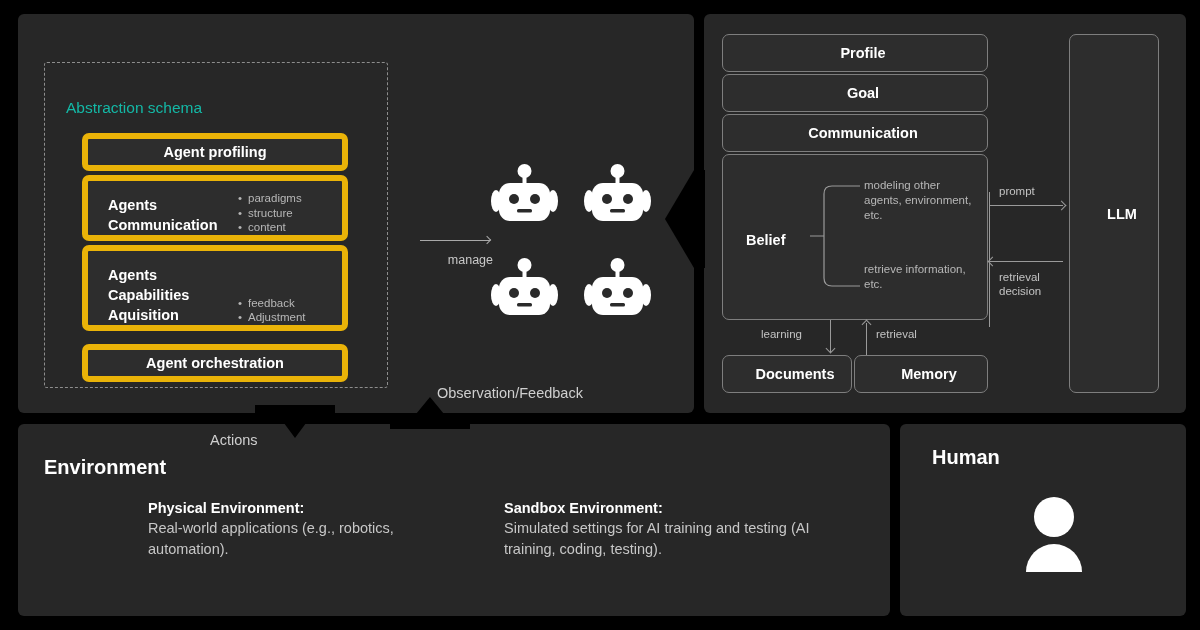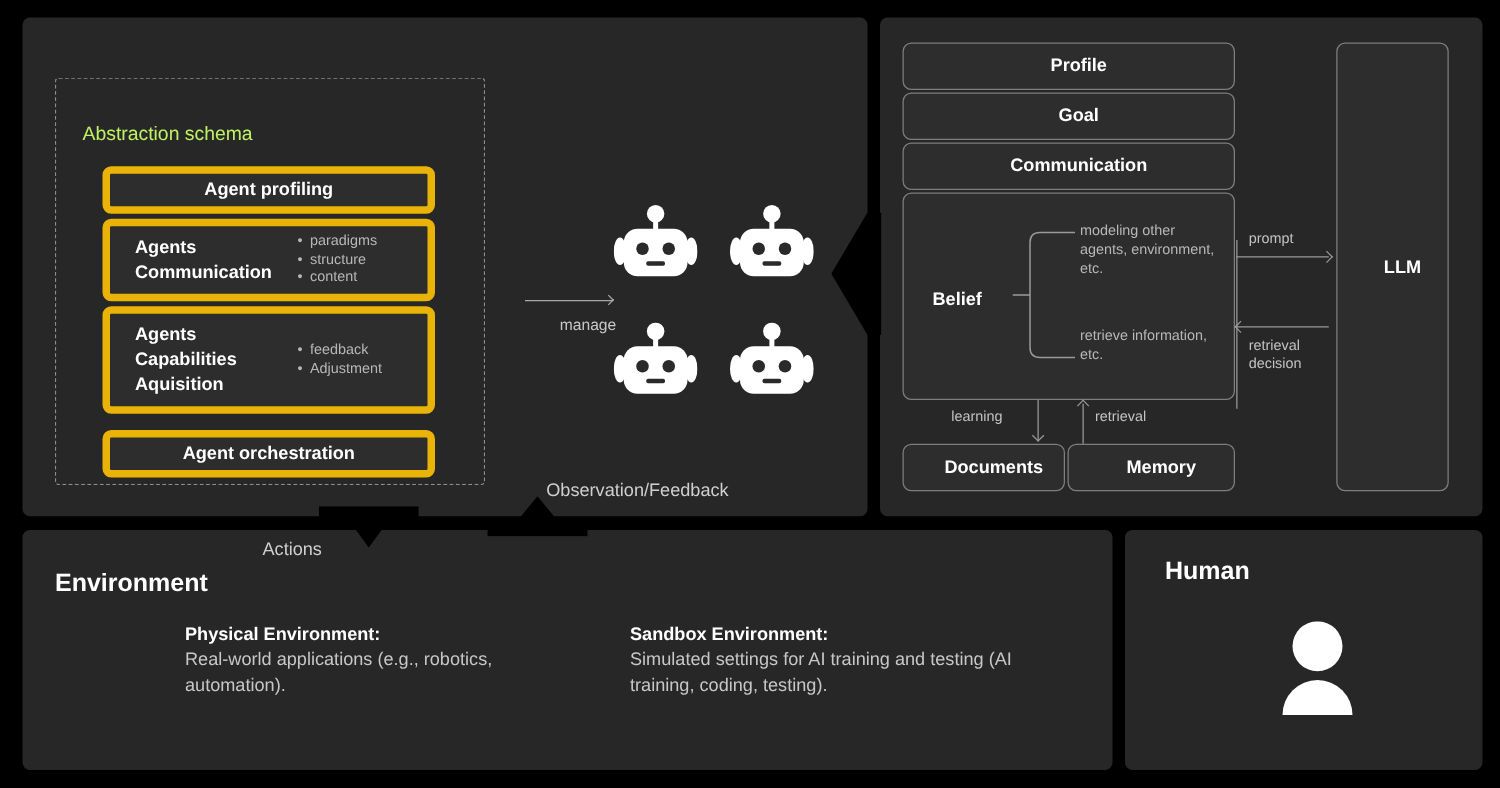--- a/index.html
+++ b/index.html
@@ -19,35 +19,35 @@
   .mas-title {
     position:absolute; left:26px; top:26px;
     font-size:21px; font-weight:bold; color:#ffffff; letter-spacing:-0.2px;
   }
   .dashed-box {
     position:absolute; left:26px; top:48px; width:344px; height:326px;
     border:1px dashed #8d8d8d; border-radius:3px;
   }
   .schema-label {
     position:absolute; left:48px; top:85px;
-    font-size:15.5px; color:#bef264; font-weight:400;
+    font-size:15.5px; color:#14b8a6; font-weight:400;
   }
   .sbox {
     position:absolute; border:6px solid #eab308; border-radius:7px;
     background:#2d2d2d; left:64px; width:266px;
   }
   #box-profiling { top:119px; height:38px; }
   #box-comm      { top:161px; height:66px; }
   #box-cap       { top:231px; height:86px; }
   #box-orch      { top:330px; height:38px; }
   .sbox-center {
     display:flex; align-items:center; justify-content:center; height:100%;
     font-size:14.5px; font-weight:bold; color:#ffffff;
   }
-  .sbox-split { display:flex; height:100%; align-items:center; padding:0 0 0 20px; }
+  .sbox-split { display:flex; height:100%; align-items:flex-end; padding:0 0 0 20px; }
   .sbox-split .lhs {
     font-size:14.5px; font-weight:bold; color:#ffffff; line-height:1.38; width:130px;
   }
   .sbox-split .rhs { font-size:11.5px; color:#b7b7b7; line-height:1.28; }
   .sbox-split .rhs div { white-space:nowrap; }
   .bul { display:inline-block; width:10px; }
 
   
   #manage-arrow { position:absolute; left:402px; top:226px; width:72px; height:2px; }
   .harrow-line { position:absolute; left:0; top:0; height:1px; background:#a9a9a9; }

